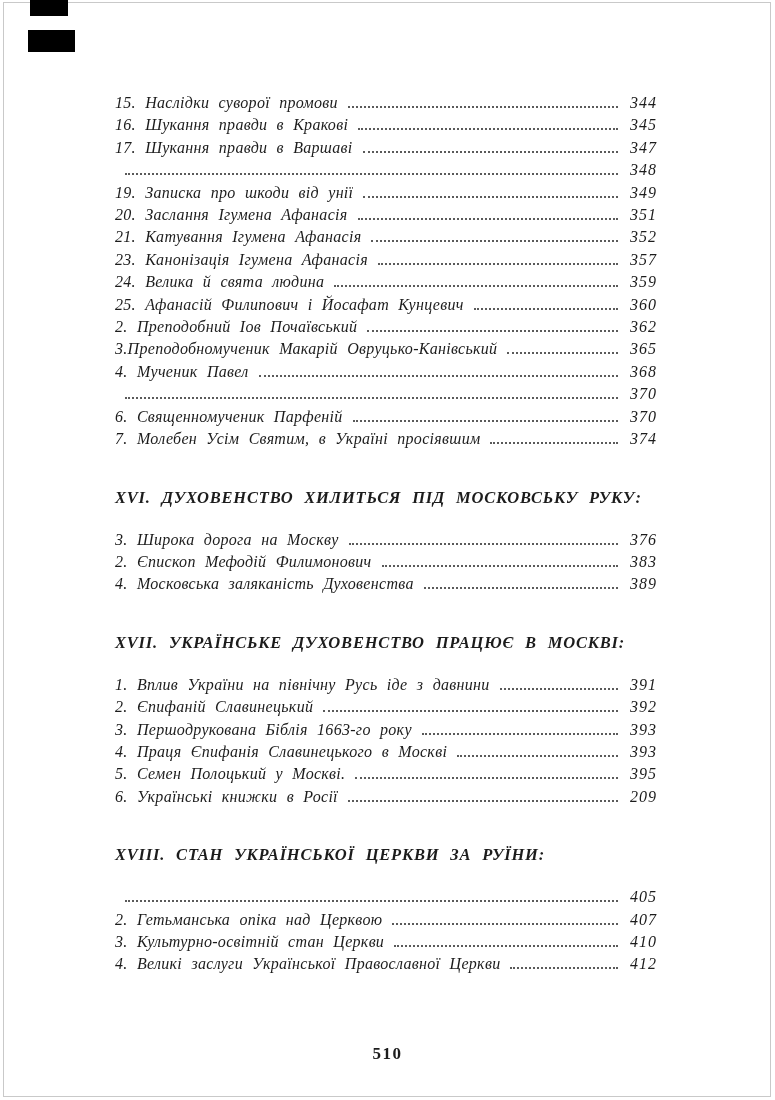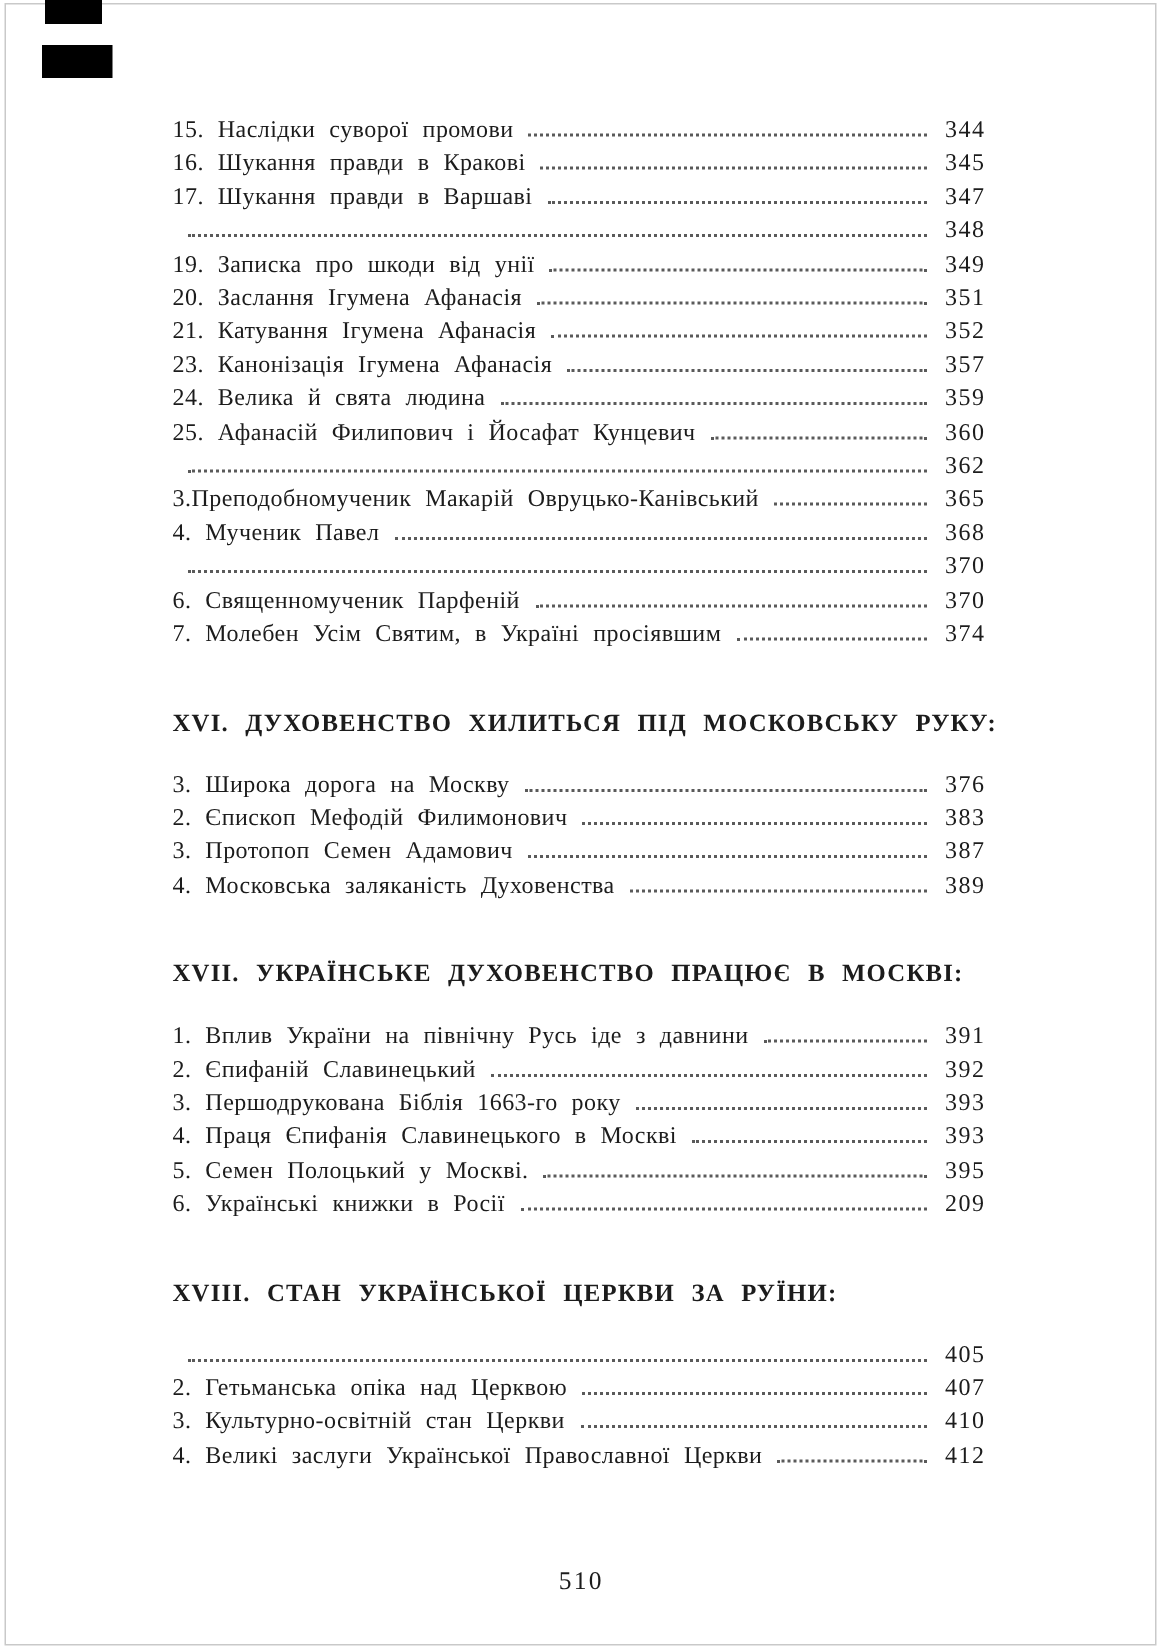--- a/index.html
+++ b/index.html
@@ -29,22 +29,23 @@
   }
   .scan-artifact-2 {
     position: absolute;
     left: 28px; top: 30px;
     width: 47px; height: 22px;
     background: #000;
   }
   .toc {
     position: absolute;
     left: 115px;
-    top: 76px;
+    top: 92px;
     width: 542px;
+    font-style: italic;
   }
   .entries { margin: 0; }
   .toc-entry {
     display: flex;
     align-items: baseline;
     font-size: 16px;
     line-height: 22.4px;
     word-spacing: 5px;
     letter-spacing: 0.3px;
     white-space: nowrap;
@@ -74,21 +75,21 @@
     margin-top: 37px;
     margin-bottom: 21px;
     white-space: nowrap;
   }
   .footer-page-number {
     position: absolute;
     left: 0;
     right: 0;
     bottom: 36px;
     text-align: center;
-    font-weight: 400;
+    font-weight: 700;
     font-size: 17px;
     letter-spacing: 1.5px;
   }
 </style>
 </head>
 <body>
 
 <div class="page-frame"></div>
 <div class="scan-artifact-1"></div>
 <div class="scan-artifact-2"></div>
@@ -138,20 +139,21 @@
         <span class="entry-label">24. Велика й свята людина</span>
         <span class="dots"></span>
         <span class="pg">359</span>
       </div>
       <div class="toc-entry">
         <span class="entry-label">25. Афанасій Филипович і Йосафат Кунцевич</span>
         <span class="dots"></span>
         <span class="pg">360</span>
       </div>
       <div class="toc-entry">
+        <span class="entry-label">2. Преподобний Іов Почаївський</span>
         <span class="dots"></span>
         <span class="pg">362</span>
       </div>
       <div class="toc-entry">
         <span class="entry-label">3.Преподобномученик Макарій Овруцько-Канівський</span>
         <span class="dots"></span>
         <span class="pg">365</span>
       </div>
       <div class="toc-entry">
         <span class="entry-label">4. Мученик Павел</span>
@@ -179,25 +181,20 @@
         <span class="entry-label">3. Широка дорога на Москву</span>
         <span class="dots"></span>
         <span class="pg">376</span>
       </div>
       <div class="toc-entry">
         <span class="entry-label">2. Єпископ Мефодій Филимонович</span>
         <span class="dots"></span>
         <span class="pg">383</span>
       </div>
       <div class="toc-entry">
-        <span class="entry-label">3. Протопоп Семен Адамович</span>
-        <span class="dots"></span>
-        <span class="pg">387</span>
-      </div>
-      <div class="toc-entry">
         <span class="entry-label">4. Московська заляканість Духовенства</span>
         <span class="dots"></span>
         <span class="pg">389</span>
       </div>
     </div>
     <div class="section-heading">XVII. УКРАЇНСЬКЕ ДУХОВЕНСТВО ПРАЦЮЄ В МОСКВІ:</div>
     <div class="entries">
       <div class="toc-entry">
         <span class="entry-label">1. Вплив України на північну Русь іде з давнини</span>
         <span class="dots"></span>

